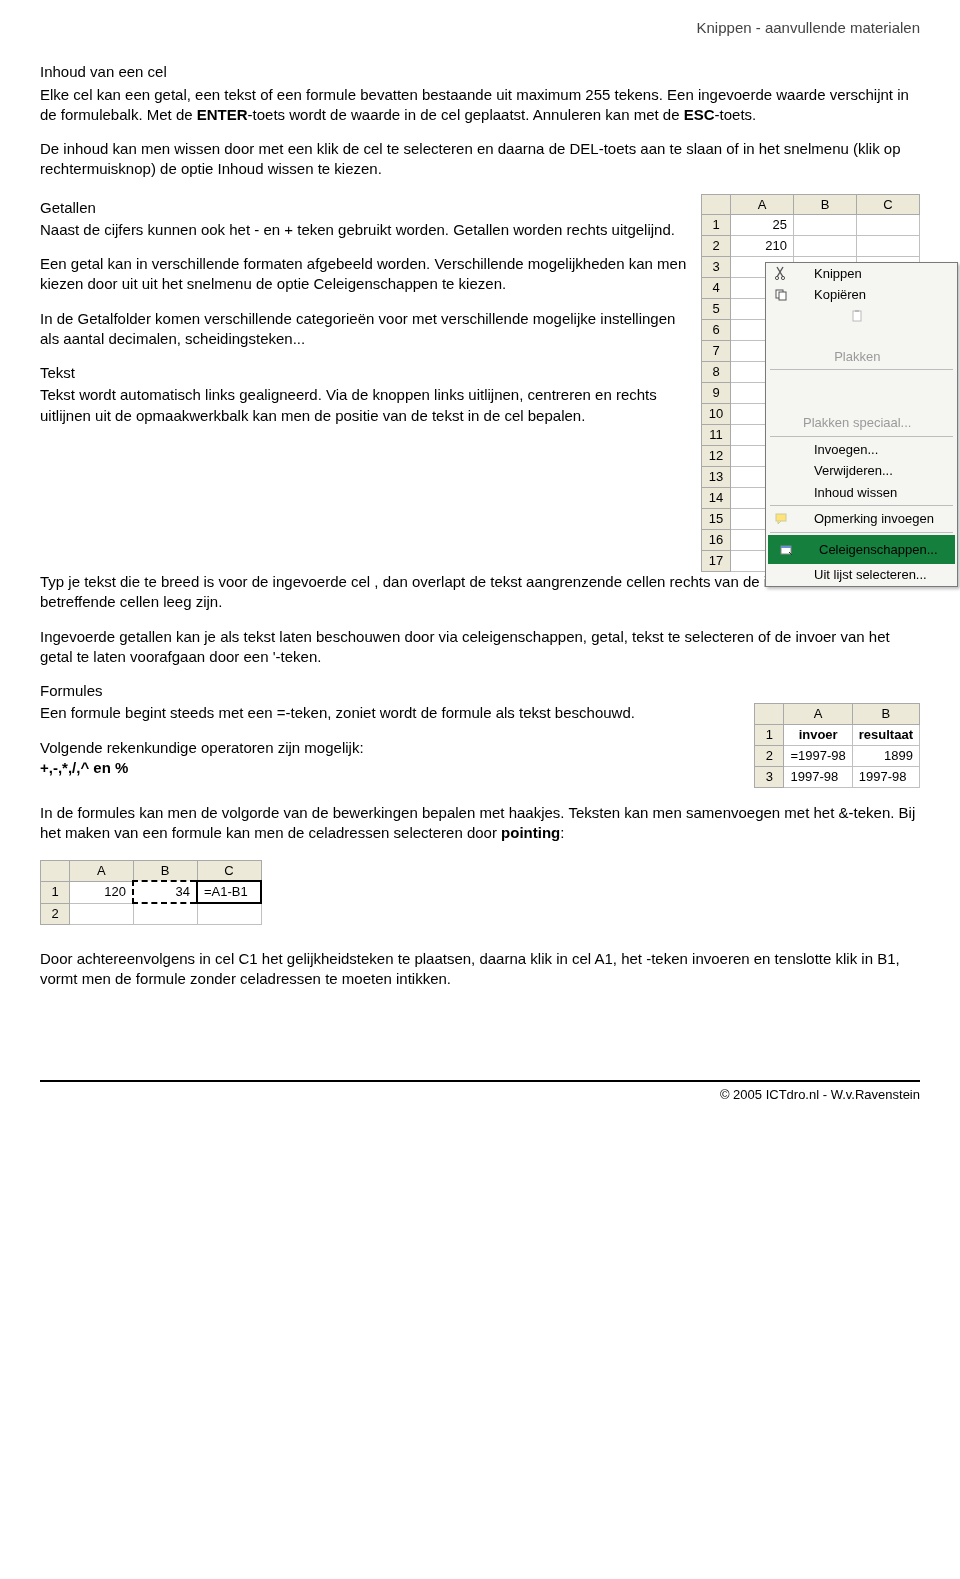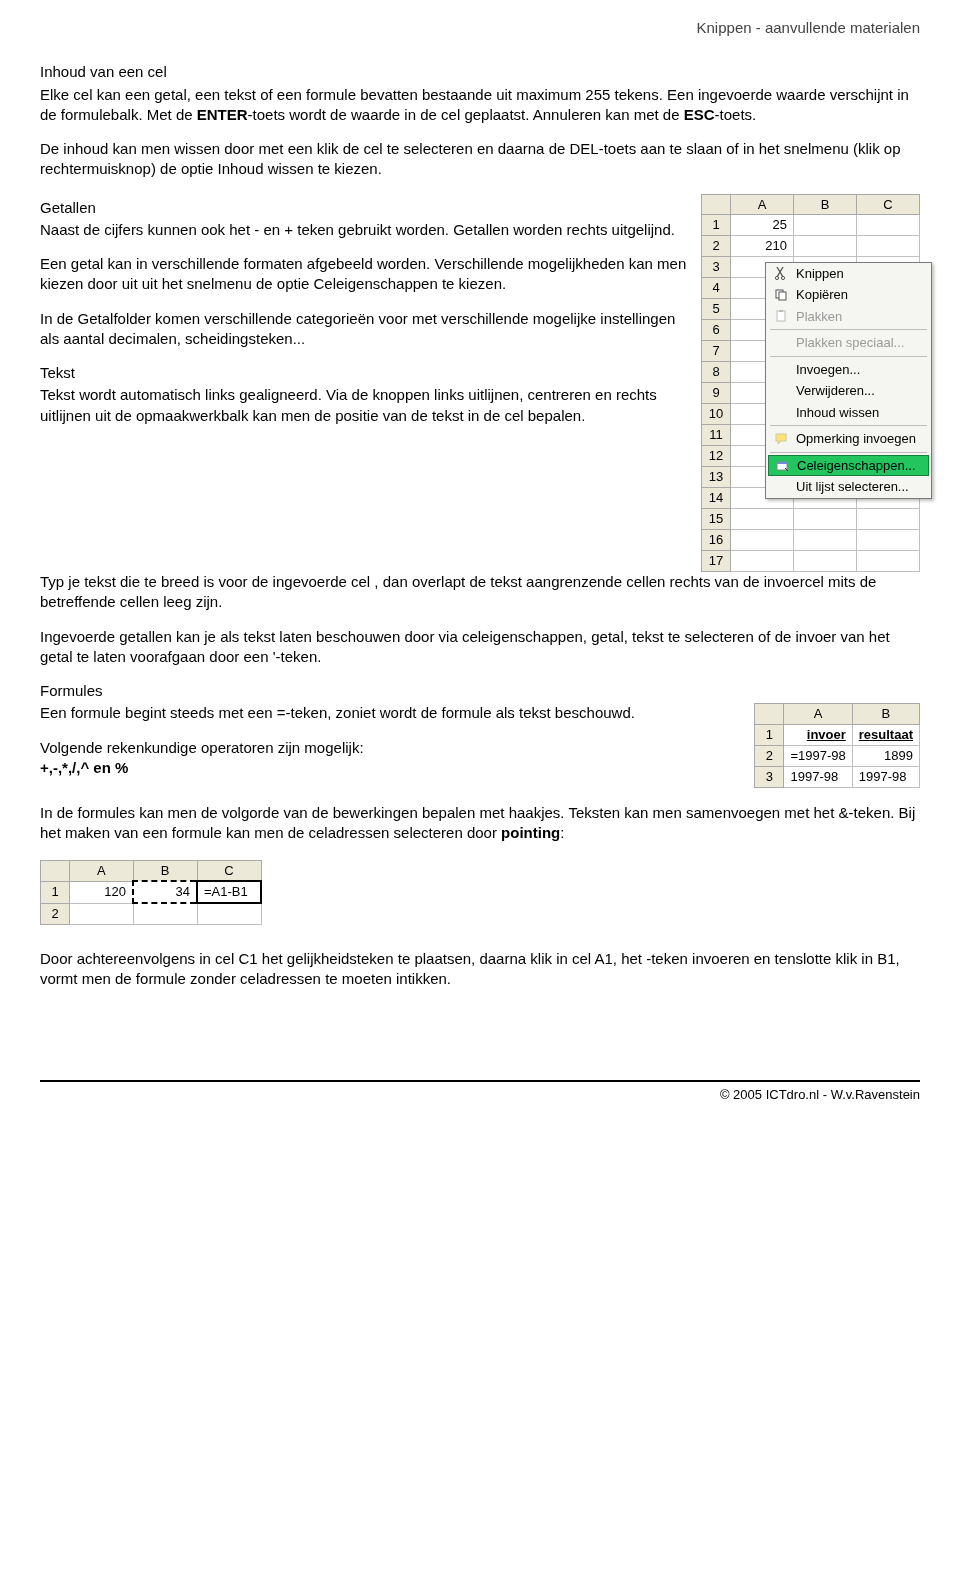--- a/index.html
+++ b/index.html
@@ -57,53 +57,53 @@
     text-align: right;
     min-width: 50px;
     height: 18px;
     background: #fff;
   }
   .ss th.rowhead {
     text-align: center;
     min-width: 20px;
   }
   .ss td.left { text-align: left; }
-  .ss td.centerb { font-weight: bold; text-decoration: underline; }
+  .ss td.centerb { text-align: center; font-weight: bold; }
   
   .ctx {
     border: 1px solid #7a7a7a;
     background: #f5f5f2;
     font-family: Tahoma, Verdana, sans-serif;
     font-size: 13px;
     box-shadow: 2px 2px 3px rgba(0,0,0,0.25);
     min-width: 160px;
   }
   .ctx .item {
     display: flex;
     align-items: center;
-    gap: 6px;
+    gap: 24px;
     padding: 2px 14px 2px 6px;
     color: #000;
   }
-  .ctx .item.disabled { color: #9a9a9a; }
+  .ctx .item.disabled { color: #9a9a9a; flex-direction: column; }
   .ctx .sep {
     border-top: 1px solid #bdbdbd;
     margin: 2px 4px;
   }
   .ctx .ico {
     width: 18px;
     height: 16px;
     display: inline-flex;
     align-items: center;
     justify-content: center;
     font-size: 12px;
   }
   .ctx .item.highlight {
-    background: #22c55e;
-    border: 1px solid #15803d;
+    background: #15803d;
+    border: 5px solid #15803d;
     margin: 0 2px;
     padding: 1px 12px 1px 4px;
     align-items: flex-end;
   }
   .ctx .item.highlight .ico svg { filter: none; }
   .footer {
     border-top: 2px solid #000;
     margin-top: 90px;
     padding-top: 4px;
     text-align: right;

